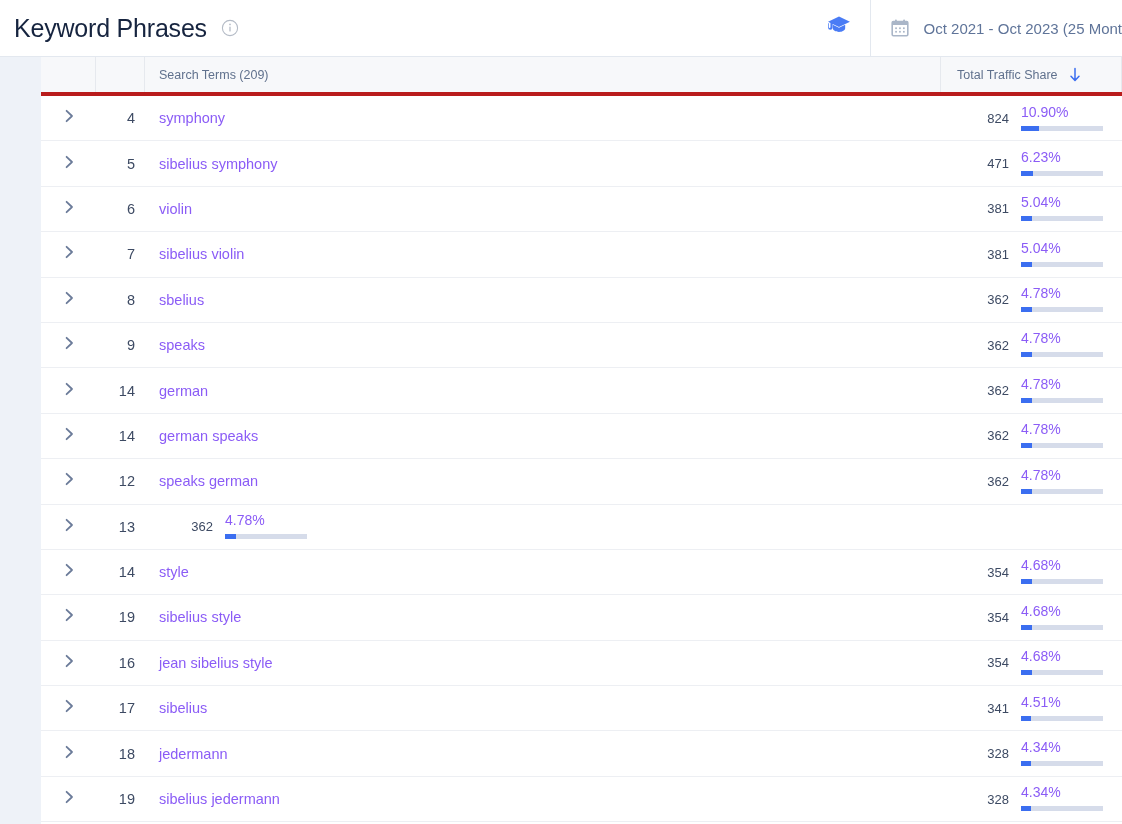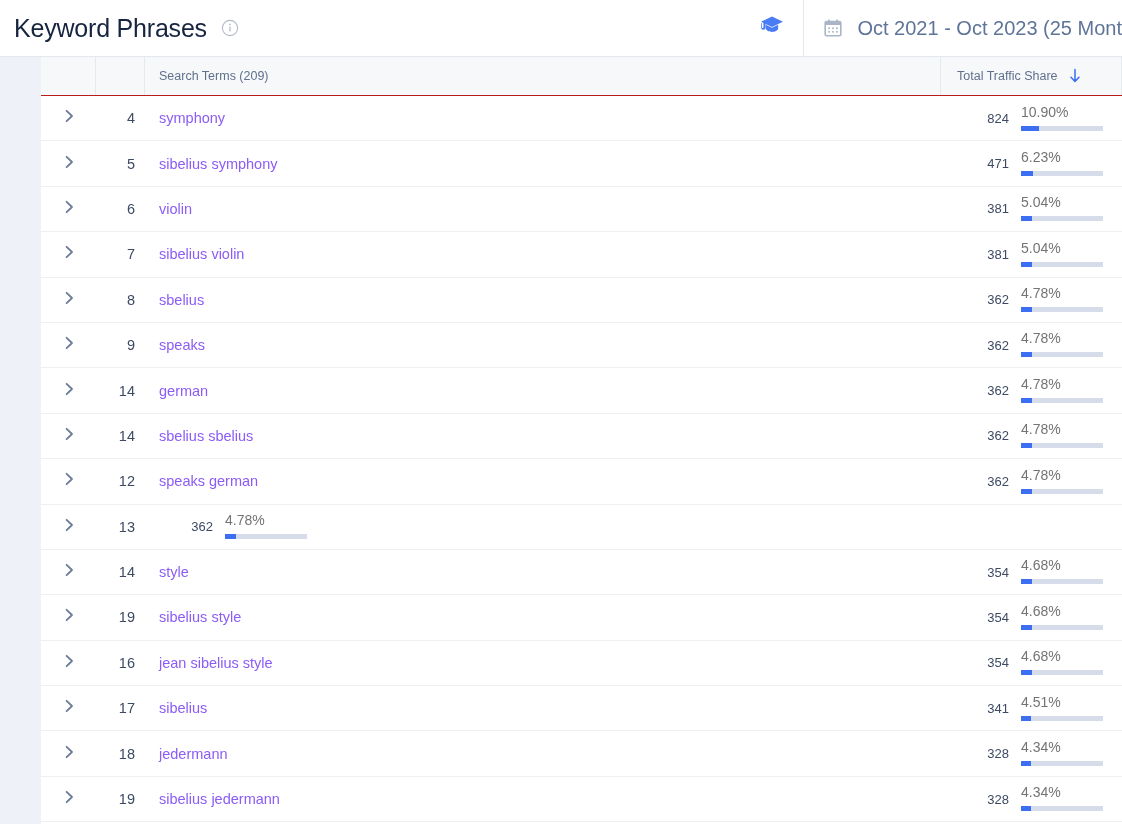--- a/index.html
+++ b/index.html
@@ -87,41 +87,41 @@
     white-space: nowrap;
     overflow: hidden;
   }
   .cal-icon {
     width: 20px; height: 20px;
     flex: 0 0 auto;
     display: block;
   }
   .daterange-label {
     margin-left: 14px;
-    font-size: 20px;
+    font-size: 15px;
     color: #5f7499;
     white-space: nowrap;
   }
 
   
   .table-wrap {
     position: absolute;
     top: 57px;
     left: 41px;
     width: 1081px;
     height: 767px;
     background: #ffffff;
     overflow: hidden;
   }
 
   .thead {
     display: flex;
     height: 39px;
     background: #f7f8fa;
-    border-bottom: 1px solid #b91c1c;
+    border-bottom: 4px solid #b91c1c;
     align-items: stretch;
   }
   .thead .th {
     display: flex;
     align-items: center;
     border-right: 1px solid #e6e9ee;
     height: 100%;
   }
   .th-chev   { width: 55px; }
   .th-rank   { width: 49px; }
@@ -184,21 +184,21 @@
   }
   .cell-share {
     width: 113px;
     flex: 0 0 auto;
     padding-left: 12px;
     position: relative;
     height: 45.4px;
   }
   .share-pct {
     font-size: 14px;
-    color: #737373;
+    color: #8b5cf6;
     position: absolute;
     top: 8px;
     left: 12px;
     white-space: nowrap;
   }
   .bar-track {
     position: absolute;
     top: 30px;
     left: 12px;
     width: 82px;
@@ -395,21 +395,21 @@
             </div>
           </div>
         </div>
         <div class="row">
           <div class="cell-chev">
             <span><svg width="16" height="16" viewBox="0 0 16 16" aria-hidden="true">
                 <path d="M5.6 2.8 11 8l-5.4 5.2" fill="none" stroke="#6b7b99" stroke-width="1.8" stroke-linecap="round" stroke-linejoin="round"></path>
               </svg></span>
           </div>
           <div class="cell-rank">14</div>
-          <div class="cell-term">sbelius sbelius</div>
+          <div class="cell-term">german speaks</div>
           <div class="cell-count">362</div>
           <div class="cell-share">
             <span class="share-pct">4.78%</span>
             <div class="bar-track">
               <div class="bar-fill" style="width: 11px;"></div>
             </div>
           </div>
         </div>
         <div class="row">
           <div class="cell-chev">

